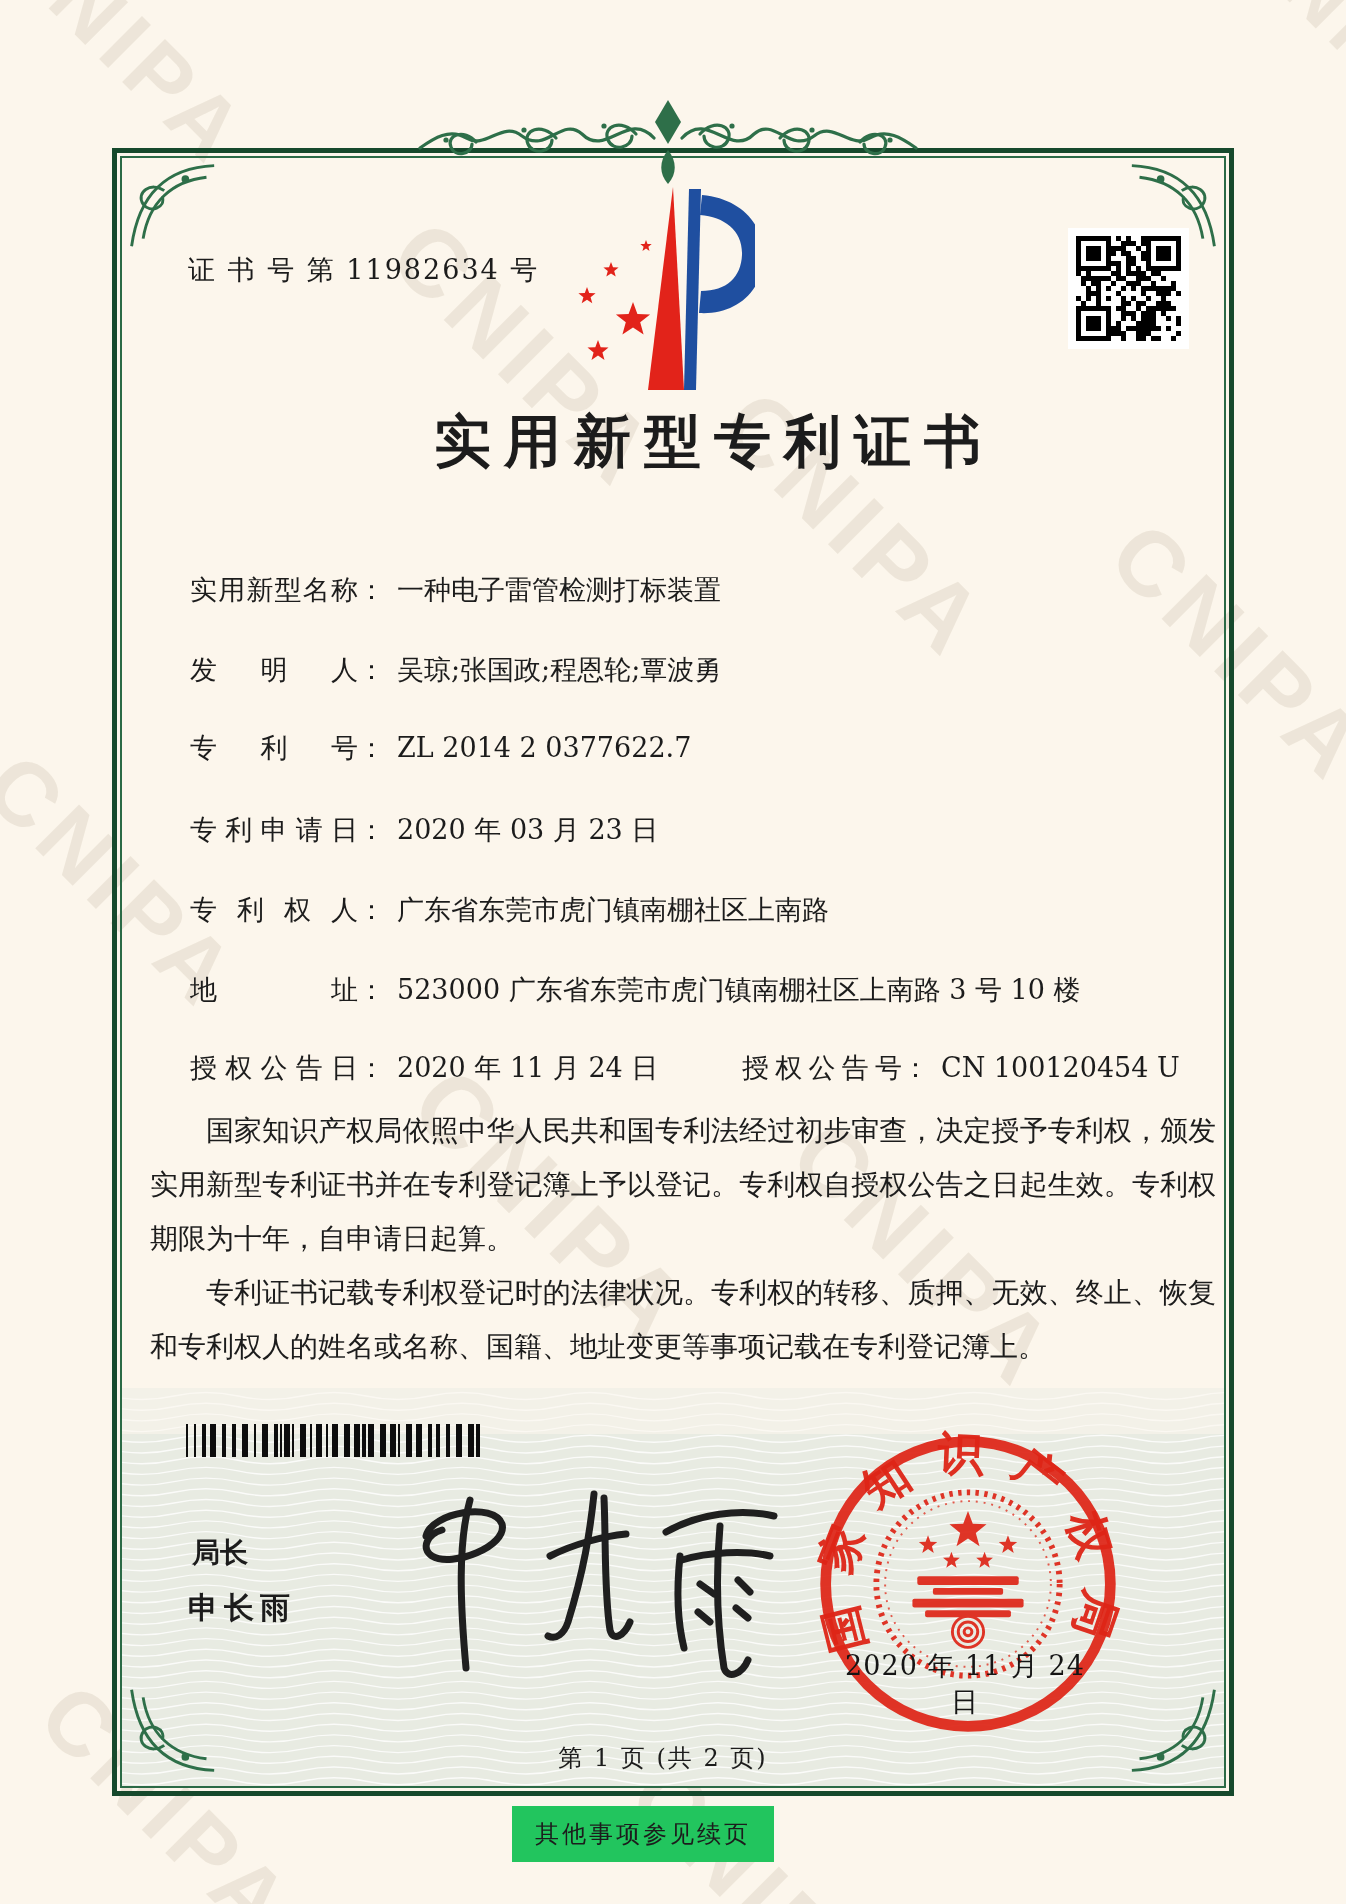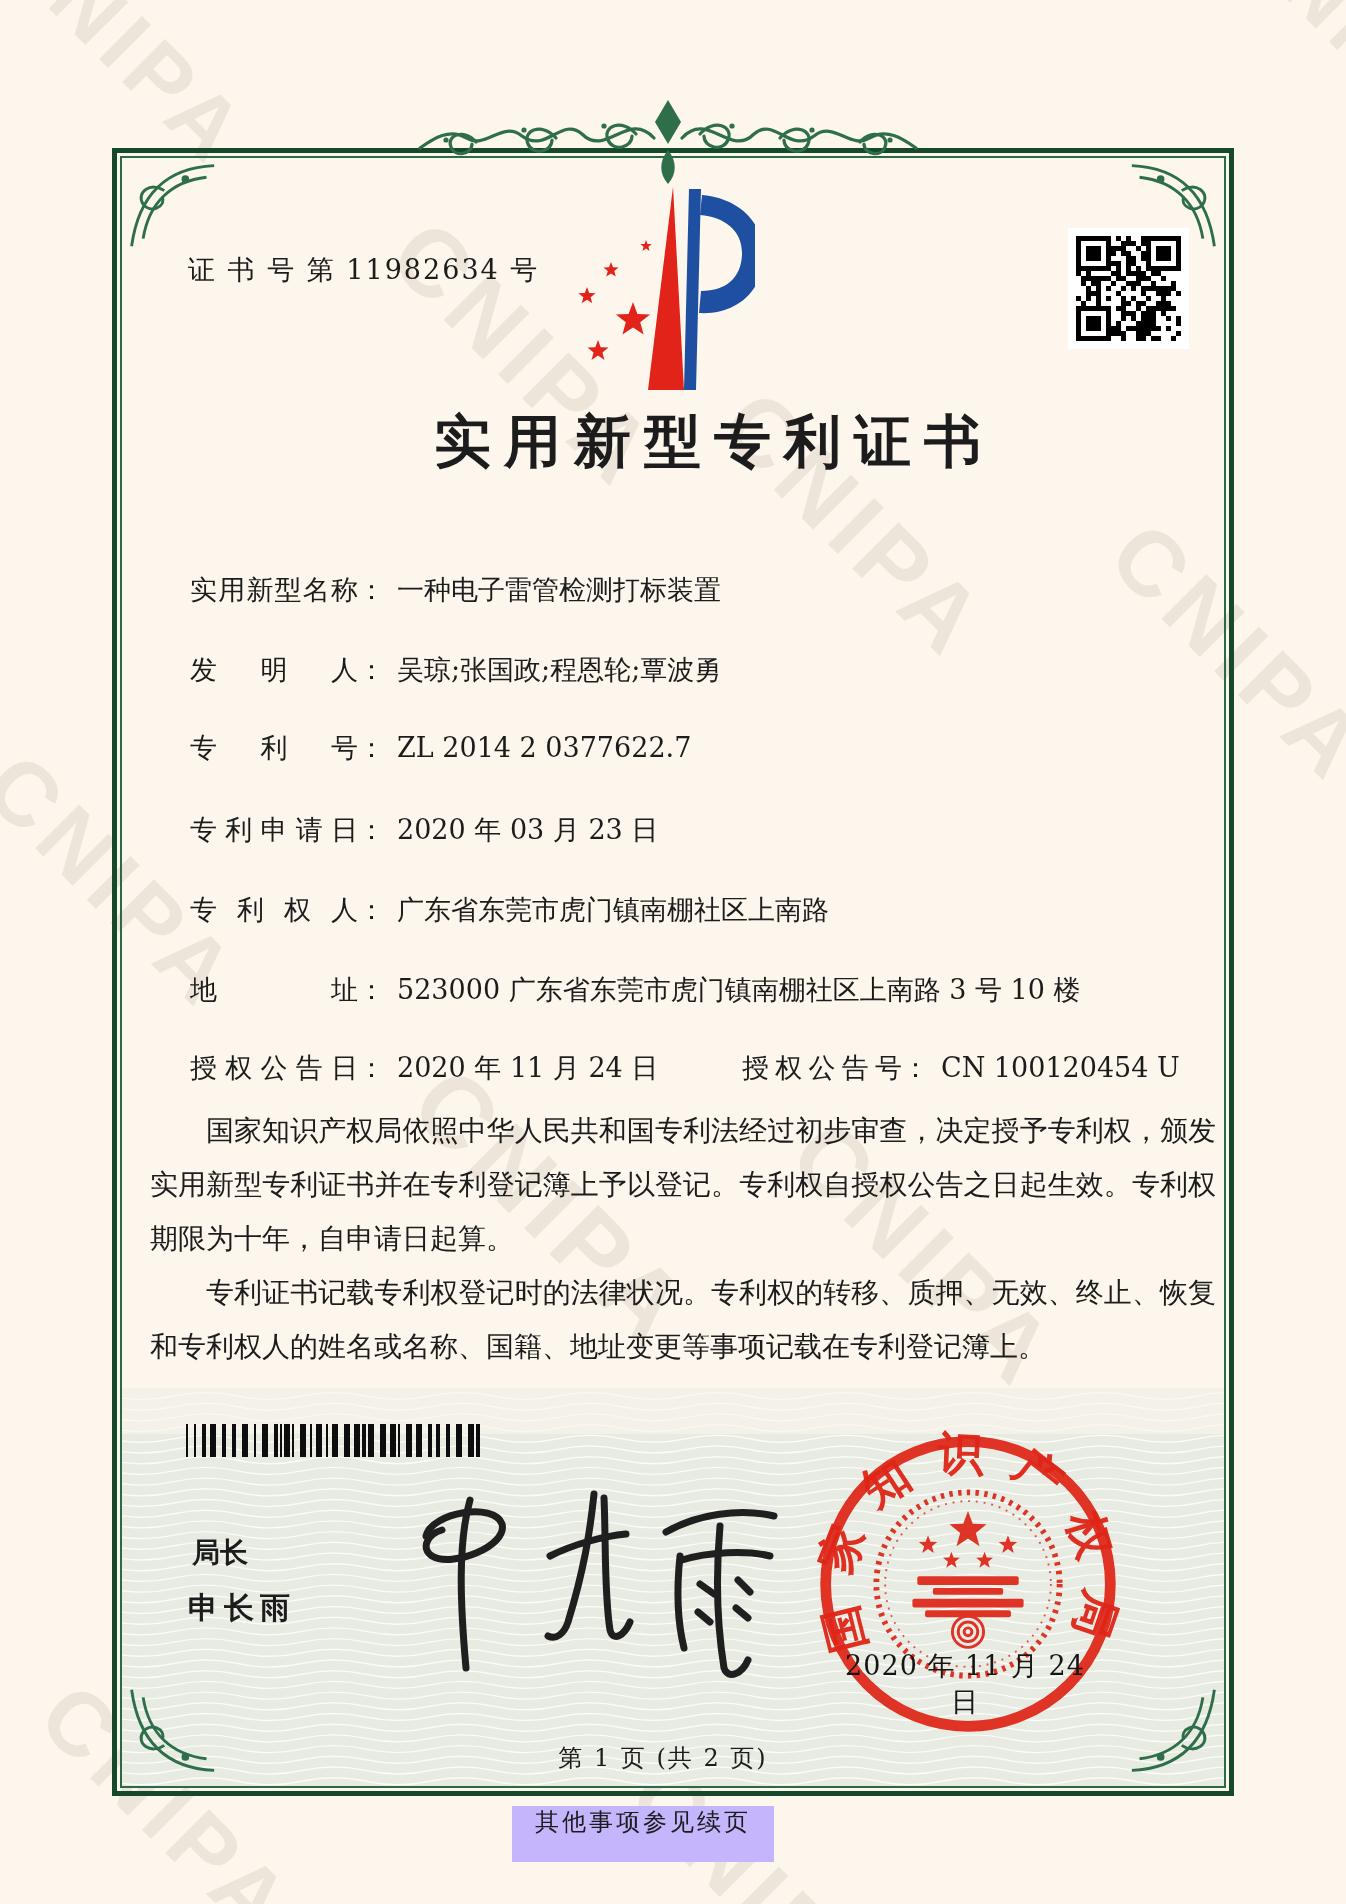--- a/index.html
+++ b/index.html
@@ -33,22 +33,22 @@
   .signer-title{position:absolute;left:192px;top:1534px;font-size:28px;font-weight:600;
         font-family:"Liberation Sans",sans-serif;z-index:3;}
   .signer-name{position:absolute;left:188px;top:1588px;font-size:30px;font-weight:600;
         font-family:Liberation Serif, serif;letter-spacing:6px;z-index:3;}
   #signature{position:absolute;left:398px;top:1472px;z-index:3;}
   #seal{position:absolute;left:812px;top:1428px;z-index:4;}
   .seal-date{position:absolute;left:835px;top:1648px;width:260px;text-align:center;
         font-size:27px;letter-spacing:1px;color:#151515;z-index:5;}
   .page-info{position:absolute;left:463px;top:1742px;width:400px;text-align:center;
         font-size:24px;letter-spacing:2px;z-index:3;}
-  .note-box{position:absolute;left:512px;top:1806px;width:262px;height:56px;background:#c4b5fd;
-        z-index:3;display:flex;justify-content:center;}
+  .note-box{position:absolute;left:512px;top:1806px;width:262px;height:56px;background:#22c55e;
+        z-index:3;display:flex;align-items:center;justify-content:center;}
   .note-text{font-size:24px;letter-spacing:3px;}
   #logo{position:absolute;left:545px;top:183px;z-index:3;}
   #qr{position:absolute;left:1068px;top:228px;z-index:3;}
   #top-orn{position:absolute;left:398px;top:86px;z-index:3;}
 </style>
 </head>
 <body>
 
 <div class="page">
 

